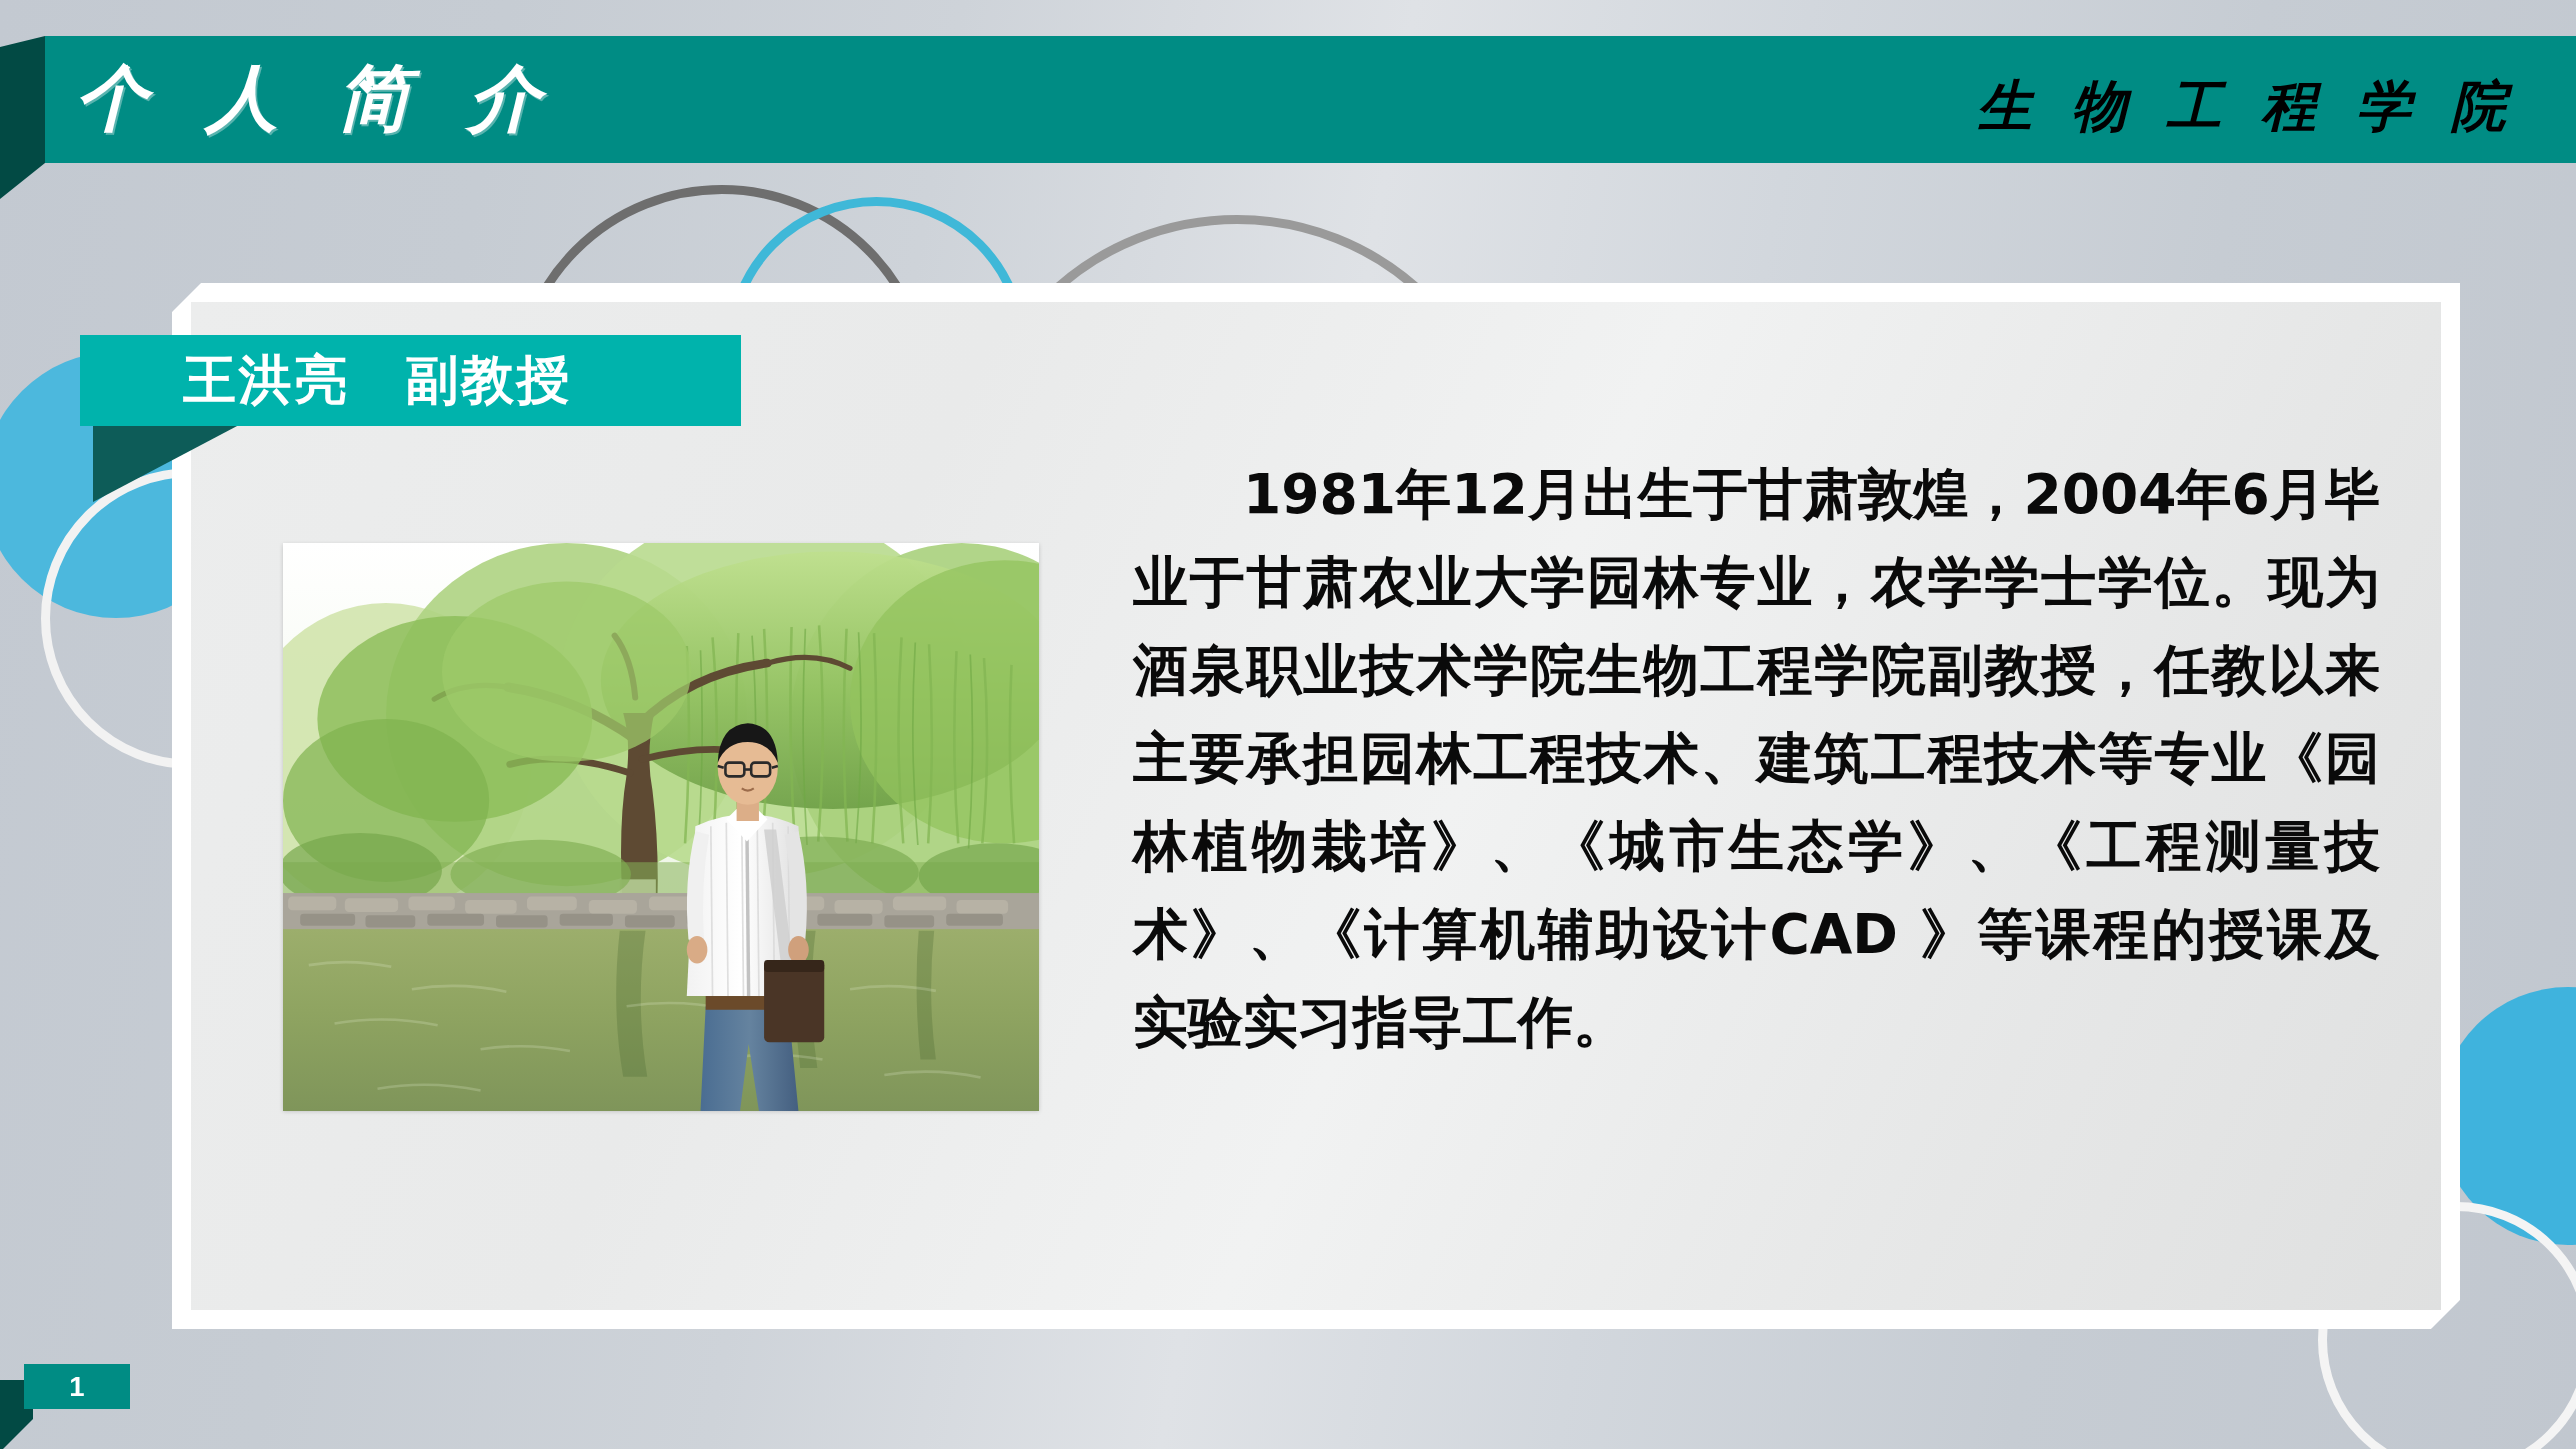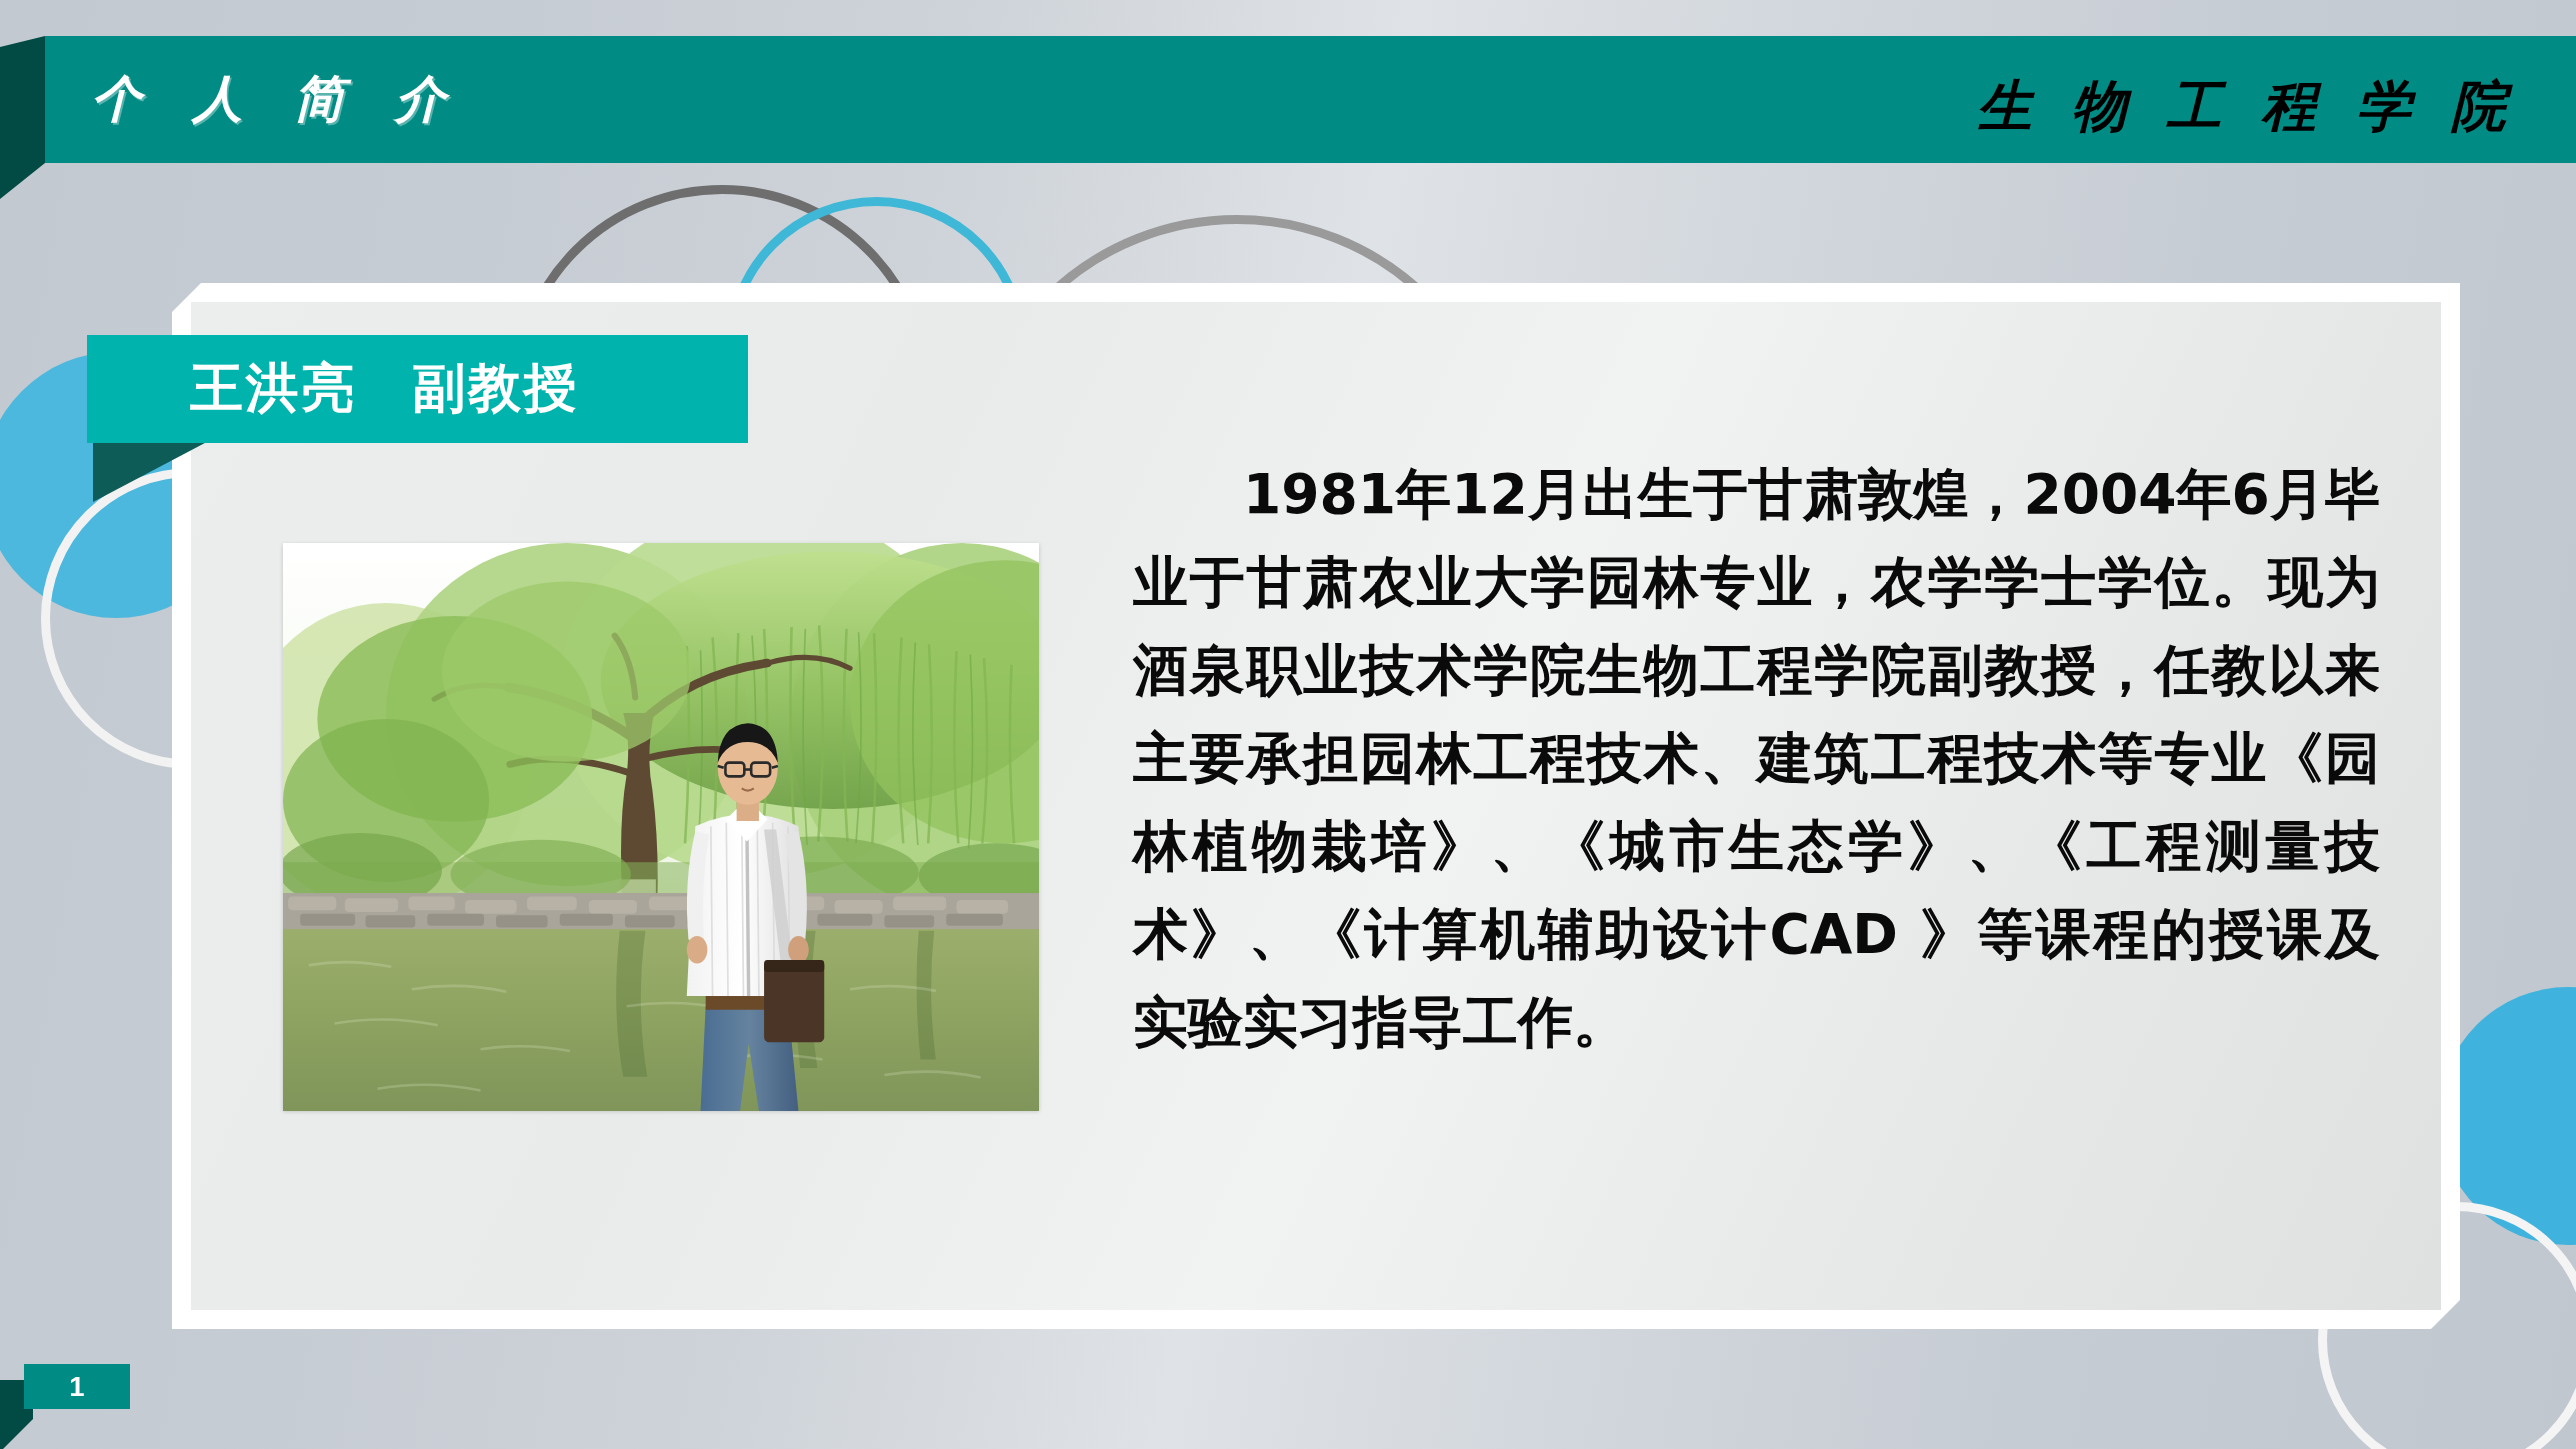--- a/index.html
+++ b/index.html
@@ -72,26 +72,26 @@
     clip-path: polygon(0 11px, 45px 0, 45px 127px, 0 163px);
   }
   .header-bar {
     position: absolute;
     left: 45px; top: 36px;
     right: 0; height: 127px;
     background: #008c84;
   }
   .header-title {
     position: absolute;
-    left: 91px; top: 43px;
+    left: 75px; top: 43px;
     height: 112px;
     display: flex;
     align-items: center;
     color: #ffffff;
-    font-size: 50px;
+    font-size: 72px;
     font-weight: 700;
     letter-spacing: 17px;
     font-family: "DejaVu Serif", "Liberation Serif", serif;
     font-style: italic;
     text-shadow: 1.7px 1.7px 0 rgba(255,255,255,.35);
   }
   .header-org {
     position: absolute;
     right: 60px; top: 51px;
     height: 112px;
@@ -128,22 +128,22 @@
   
   .ribbon-shadow {
     position: absolute;
     left: 93px; top: 425px;
     width: 146px; height: 77px;
     background: #0d5c58;
     clip-path: polygon(0 0, 100% 0, 0 100%);
   }
   .ribbon {
     position: absolute;
-    left: 87px; top: 335px;
-    width: 661px; height: 108px;
+    left: 80px; top: 335px;
+    width: 661px; height: 91px;
     background: #00b3ac;
     display: flex;
     align-items: center;
   }
   .ribbon-label {
     color: #ffffff;
     font-size: 53px;
     font-weight: 700;
     letter-spacing: 2.6px;
     padding-left: 103px;

